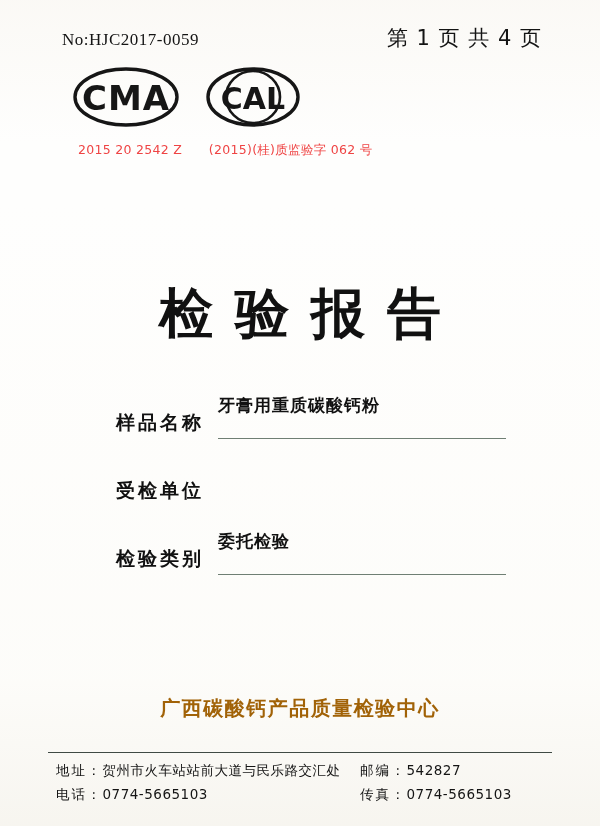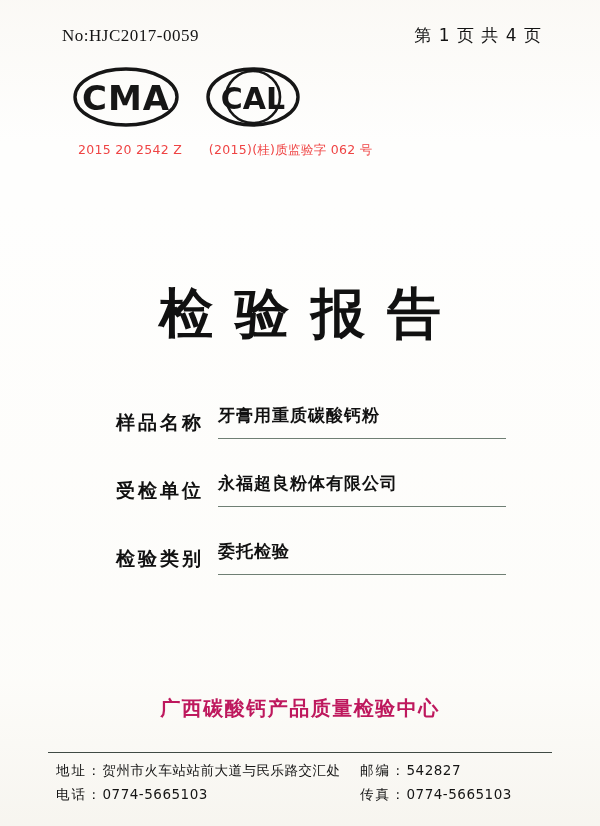--- a/index.html
+++ b/index.html
@@ -46,21 +46,21 @@
     justify-content: space-between;
     align-items: baseline;
   }
   .report-no {
     font-size: 17px;
     letter-spacing: 0.5px;
     font-family: "Liberation Serif", serif;
     color: #141414;
   }
   .page-count {
-    font-size: 17px;
+    font-size: 21px;
     font-family: "DejaVu Sans", sans-serif;
     color: #141414;
     letter-spacing: 1px;
   }
 
   
   .marks {
     position: absolute;
     top: 66px;
     left: 72px;
@@ -120,42 +120,42 @@
     letter-spacing: 3px;
     font-family: "DejaVu Sans", "Liberation Sans", sans-serif;
     white-space: nowrap;
     color: #111;
     padding-bottom: 3px;
   }
   .field-value-wrap {
     flex: 1;
     margin-left: 14px;
     border-bottom: 1.2px solid #6f7f74;
-    padding-bottom: 11px;
+    padding-bottom: 21px;
   }
   .field-value {
     font-size: 17px;
     font-weight: bold;
     letter-spacing: 1px;
     font-family: "DejaVu Sans", "Liberation Sans", sans-serif;
     color: #111;
   }
 
   
   .issuer {
     position: absolute;
     top: 695px;
     left: 0;
     right: 0;
     text-align: center;
     font-size: 20px;
     font-weight: bold;
     letter-spacing: 1.5px;
     font-family: "DejaVu Sans", "Liberation Sans", sans-serif;
-    color: #be185d;
+    color: #a16207;
   }
 
   
   .footer-rule {
     position: absolute;
     top: 752px;
     left: 48px;
     right: 48px;
     border-top: 1.4px solid #3f4a44;
   }
@@ -217,23 +217,20 @@
 
       <div class="field-row">
         <div class="field-label">样品名称</div>
         <div class="field-value-wrap">
           <span class="field-value">牙膏用重质碳酸钙粉</span>
         </div>
       </div>
 
       <div class="field-row">
         <div class="field-label">受检单位</div>
-        <div class="field-value-wrap">
-          <span class="field-value">永福超良粉体有限公司</span>
-        </div>
       </div>
 
       <div class="field-row">
         <div class="field-label">检验类别</div>
         <div class="field-value-wrap">
           <span class="field-value">委托检验</span>
         </div>
       </div>
 
     </div>

